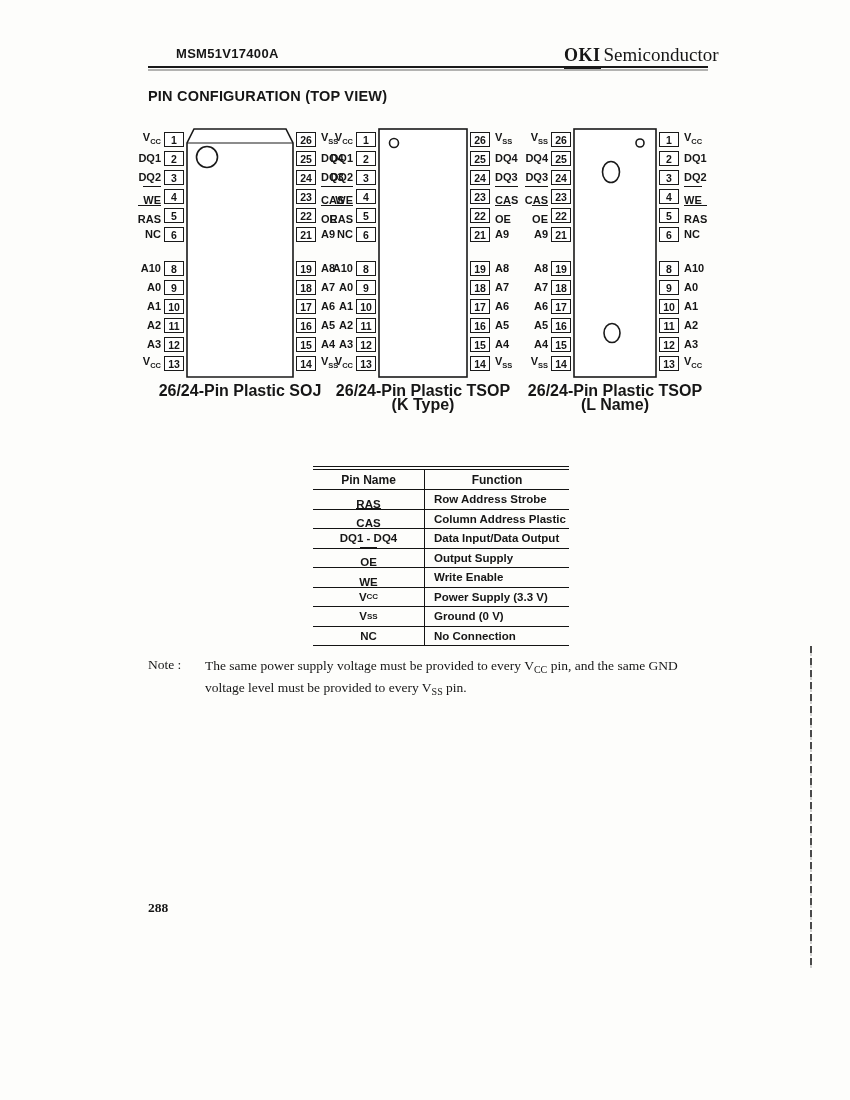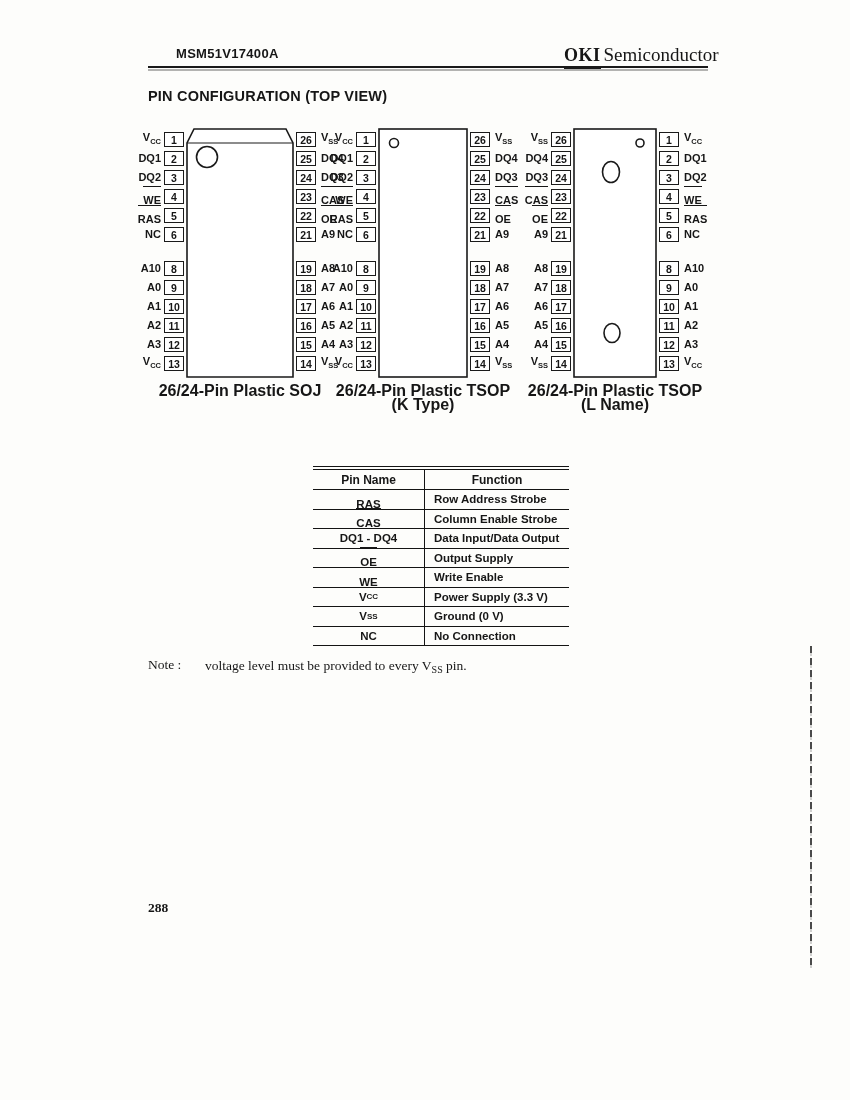--- a/index.html
+++ b/index.html
@@ -392,21 +392,21 @@
       <div class="pt-row">
         <div class="pt-cell-name">
           <span class="bar">RAS</span>
         </div>
         <div class="pt-cell-fn">Row Address Strobe</div>
       </div>
       <div class="pt-row">
         <div class="pt-cell-name">
           <span class="bar">CAS</span>
         </div>
-        <div class="pt-cell-fn">Column Enable Strobe</div>
+        <div class="pt-cell-fn">Column Address Plastic</div>
       </div>
       <div class="pt-row">
         <div class="pt-cell-name">DQ1 - DQ4</div>
         <div class="pt-cell-fn">Data Input/Data Output</div>
       </div>
       <div class="pt-row">
         <div class="pt-cell-name">
           <span class="bar">OE</span>
         </div>
         <div class="pt-cell-fn">Output Supply</div>
@@ -426,19 +426,20 @@
         <div class="pt-cell-fn">Ground (0 V)</div>
       </div>
       <div class="pt-row">
         <div class="pt-cell-name">NC</div>
         <div class="pt-cell-fn">No Connection</div>
       </div>
     </div>
 
   <div class="note-label">Note :</div>
   <div class="note-text">
+      <div><span>The same power supply voltage must be provided to every </span><span>V</span><span class="sub">CC</span><span> pin, and the same GND</span></div>
       <div><span>voltage level must be provided to every </span><span>V</span><span class="sub">SS</span><span> pin.</span></div>
     </div>
 
   <div class="page-number">288</div>
   <div class="scan-line"></div>
 
 </div>
 
 </body></html>

